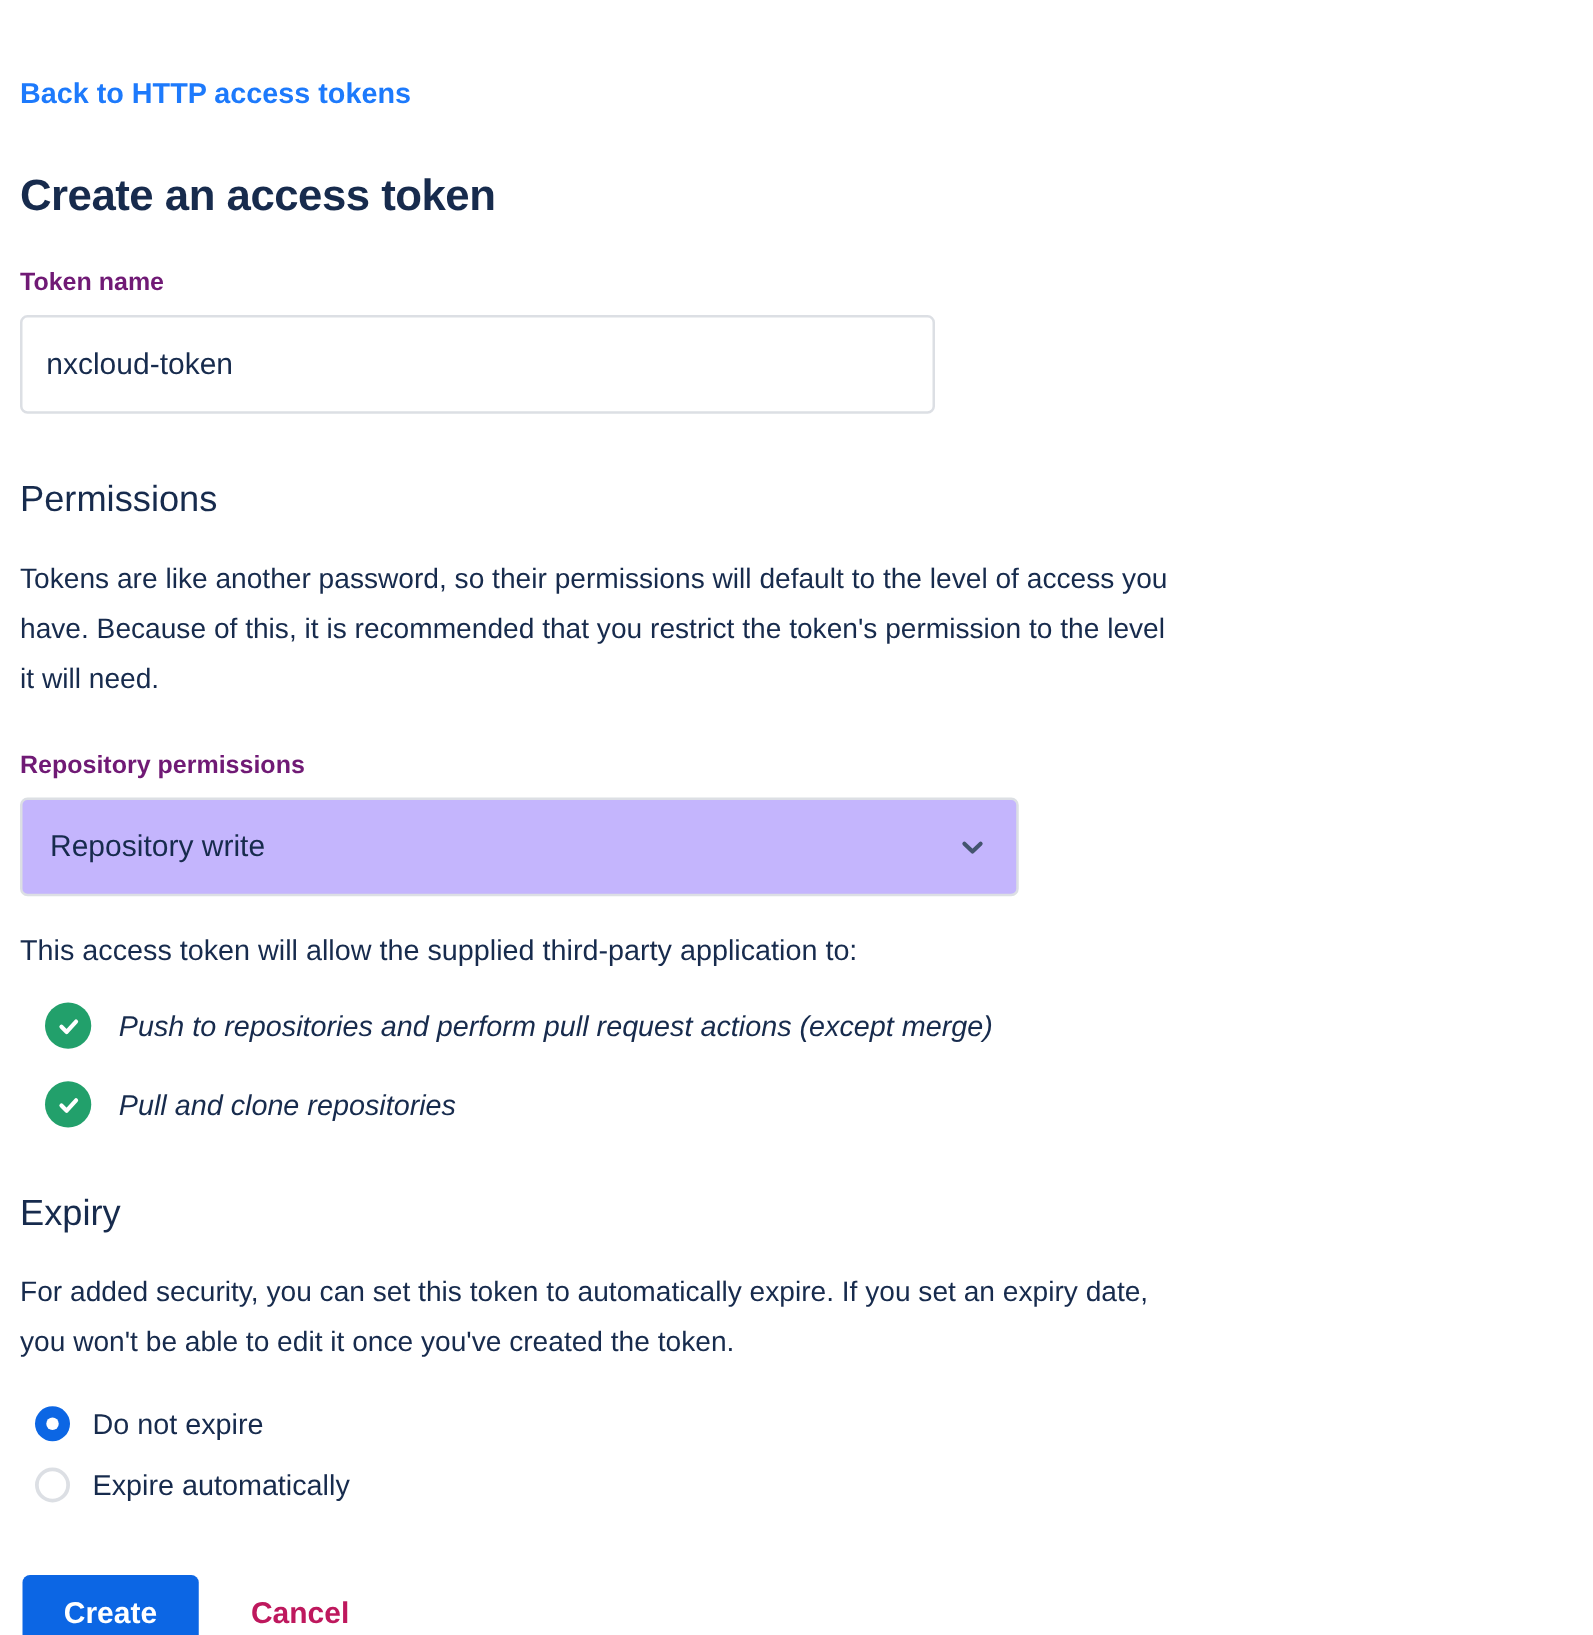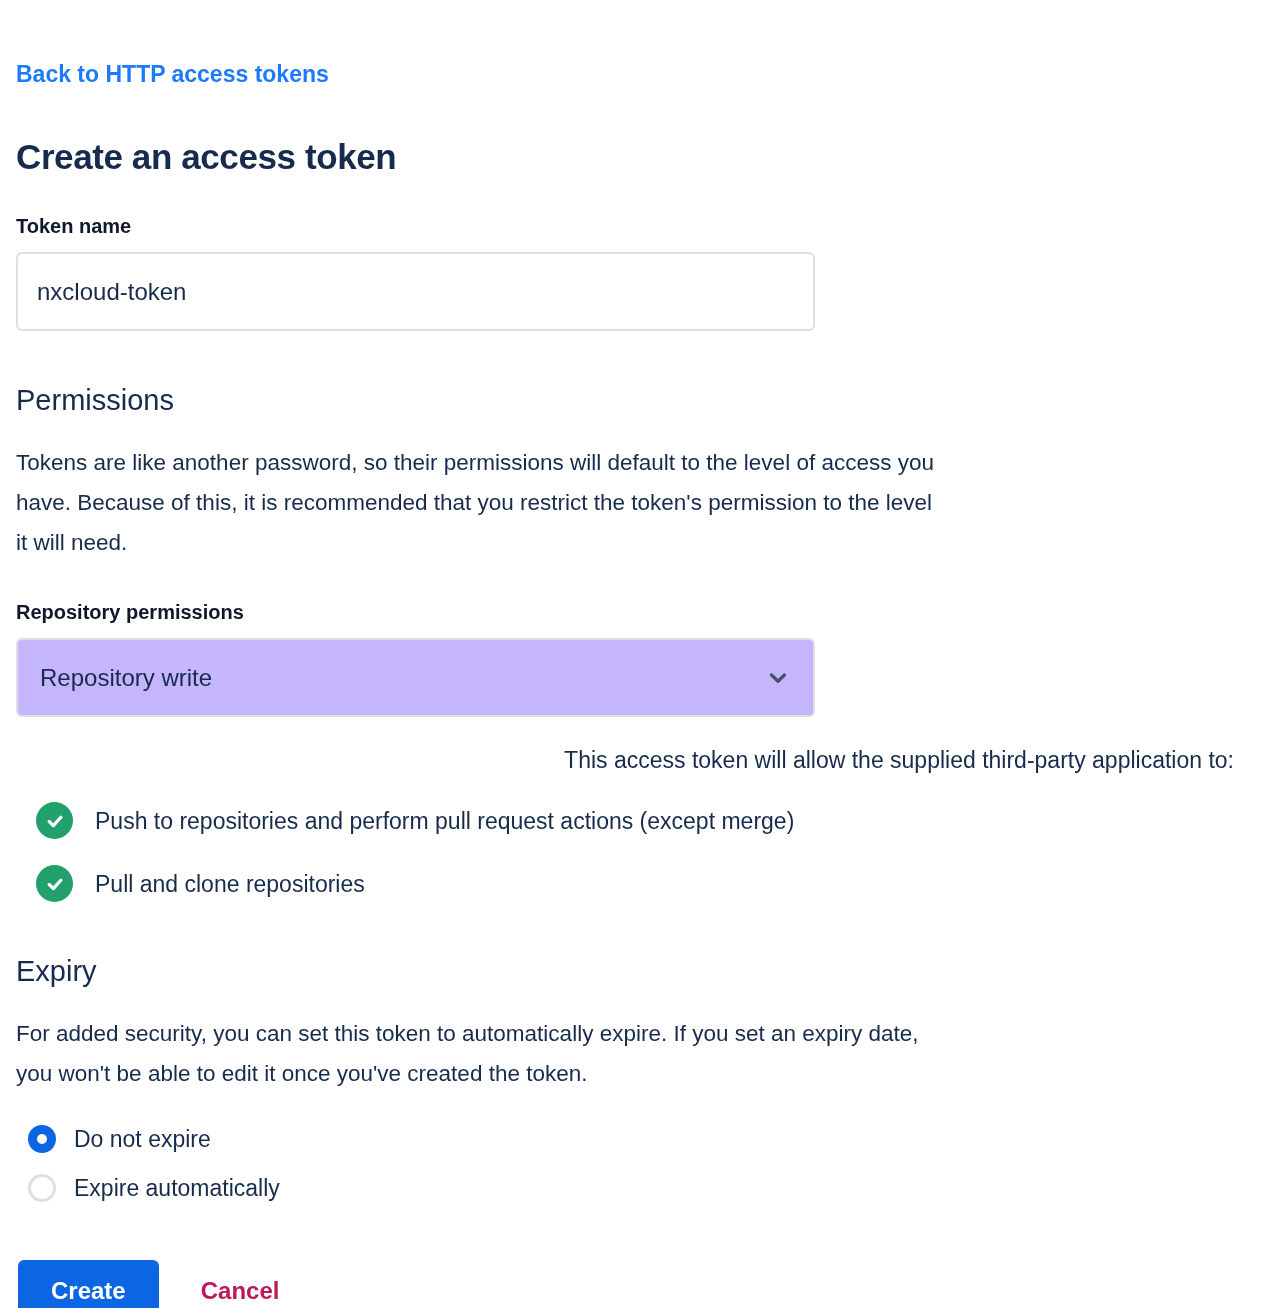--- a/index.html
+++ b/index.html
@@ -31,27 +31,27 @@
     margin: 50px 0 0 0;
     font-size: 35px;
     font-weight: 700;
     letter-spacing: -0.4px;
     line-height: 40px;
   }
   .field-label {
     margin-top: 38px;
     font-size: 20px;
     font-weight: 700;
-    color: #0f172a;
+    color: #701a75;
     line-height: 22px;
   }
   .text-input {
     display: block;
     margin-top: 15px;
-    width: 799px;
+    width: 732px;
     height: 79px;
     border: 2px solid #DCDFE4;
     border-radius: 6px;
     padding: 4px 19px;
     font-family: "Liberation Sans", "DejaVu Sans", sans-serif;
     font-size: 24px;
     color: #172B4D;
     background: #ffffff;
     outline: none;
   }
@@ -79,27 +79,27 @@
     justify-content: space-between;
     padding: 0 22px;
     cursor: pointer;
   }
   .select-value { font-size: 24px; color: #172B4D; }
   .chevron { width: 26px; height: 26px; display: block; }
   .allow-intro {
     margin: 28px 0 0 0;
     font-size: 23px;
     line-height: 30px;
-    text-align: right;
   }
   .grant-row {
     display: flex;
     align-items: center;
     gap: 22px;
     margin: 27px 0 0 20px;
+    font-style: italic;
   }
   .grant-row + .grant-row { margin-top: 26px; }
   .check-circle {
     flex: 0 0 auto;
     width: 37px;
     height: 37px;
     border-radius: 50%;
     background: #22A06B;
     display: flex;
     align-items: center;

